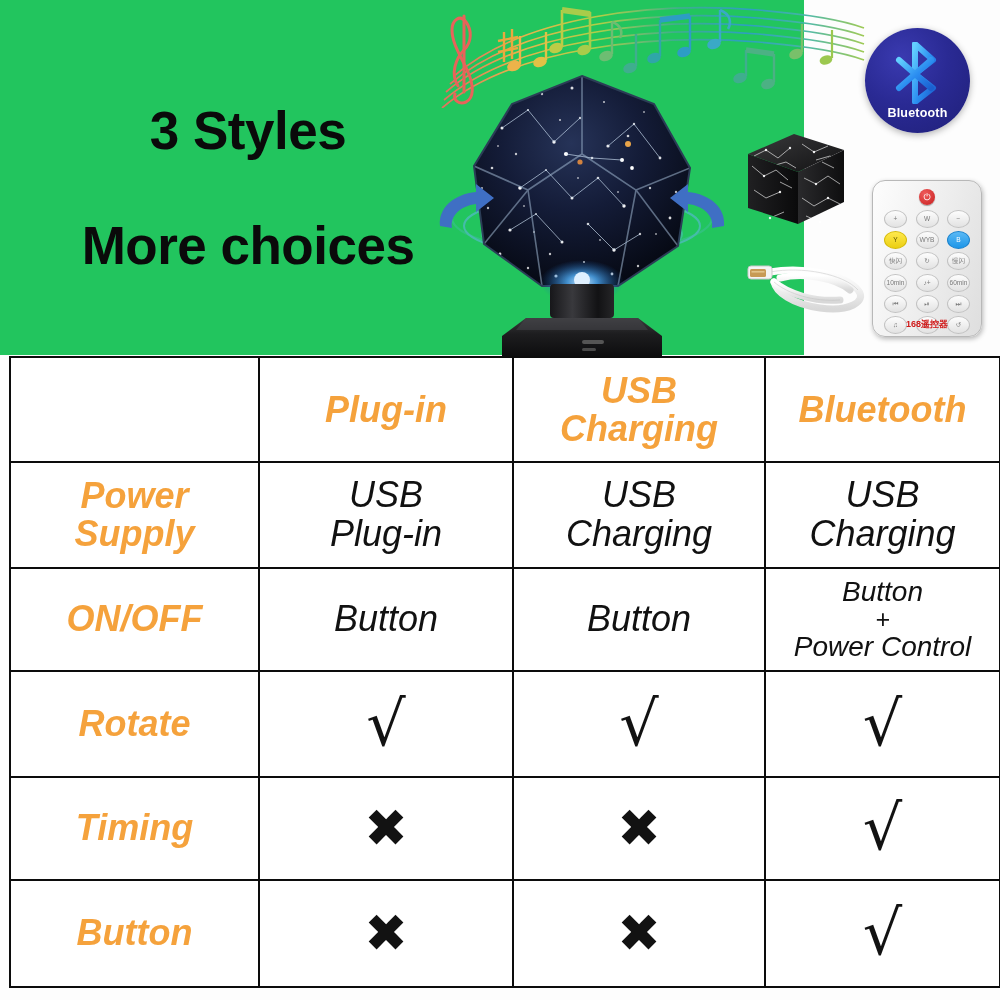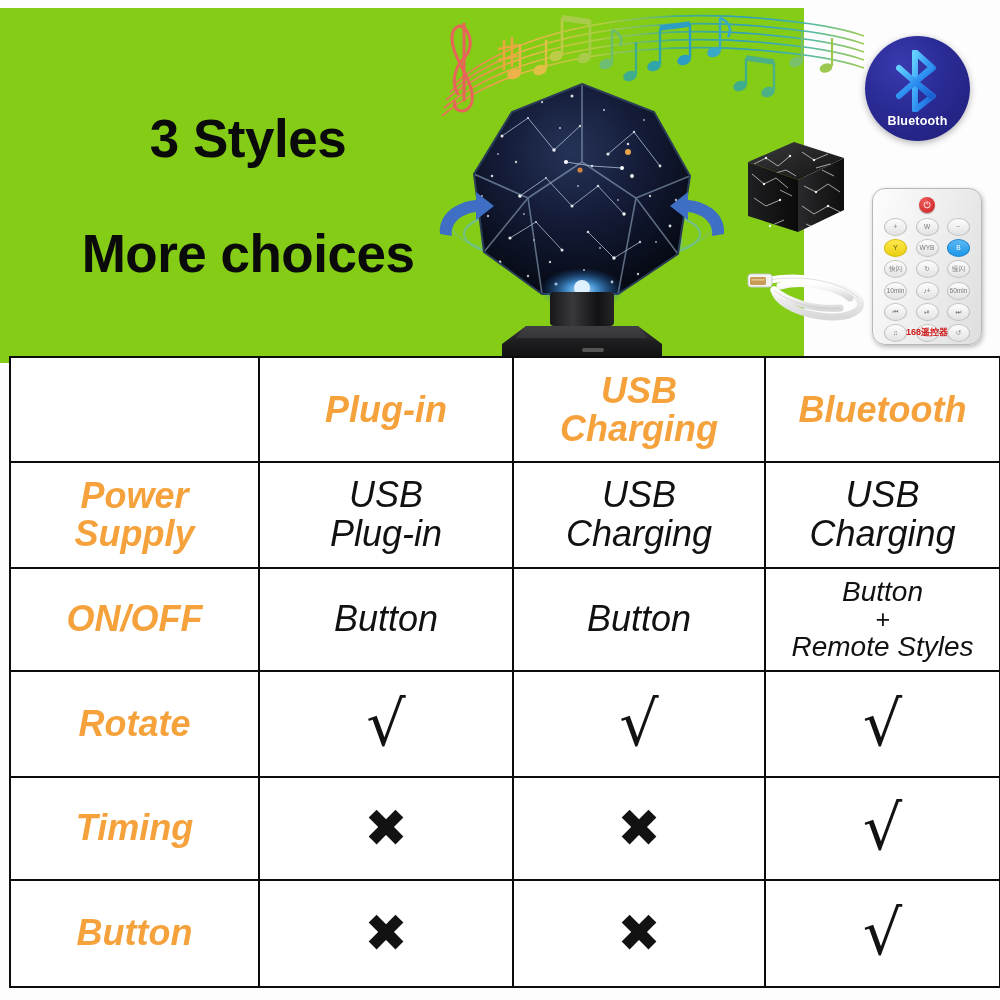--- a/index.html
+++ b/index.html
@@ -6,21 +6,21 @@
   body{
     width:1000px;height:1000px;
     background:#ffffff;
     font-family:"Liberation Sans", sans-serif;
     overflow:hidden;
     position:relative;
   }
   #page{position:relative;width:1000px;height:1000px;background:#fdfdfd;}
 
   
-  .hero{position:absolute;left:0;top:8px;width:804px;height:355px;background:#84cc16;}
+  .hero{position:absolute;left:0;top:0;width:804px;height:355px;background:#22c55e;}
 
   .headline{
     position:absolute;left:48px;top:98px;width:400px;
     color:#0a0a0a;font-weight:bold;font-size:53px;line-height:1.26;
     letter-spacing:-0.5px;
   }
   .headline .l1{display:block;text-align:center;}
   .headline .l2{display:block;text-align:center;margin-top:48px;}
 
   
@@ -521,21 +521,21 @@
       <td>
         <div class="cellval">Button</div>
       </td>
       <td>
         <div class="cellval">Button</div>
       </td>
       <td>
         <div class="cellval small">
           <div>Button</div>
           <div class="plus">+</div>
-          <div class="nowrap">Remote Styles</div>
+          <div class="nowrap">Power Control</div>
         </div>
       </td>
     </tr>
 
     <tr class="r-rot">
       <td>
         <div class="rowlabel">Rotate</div>
       </td>
       <td>
         <div class="mark">√</div>

